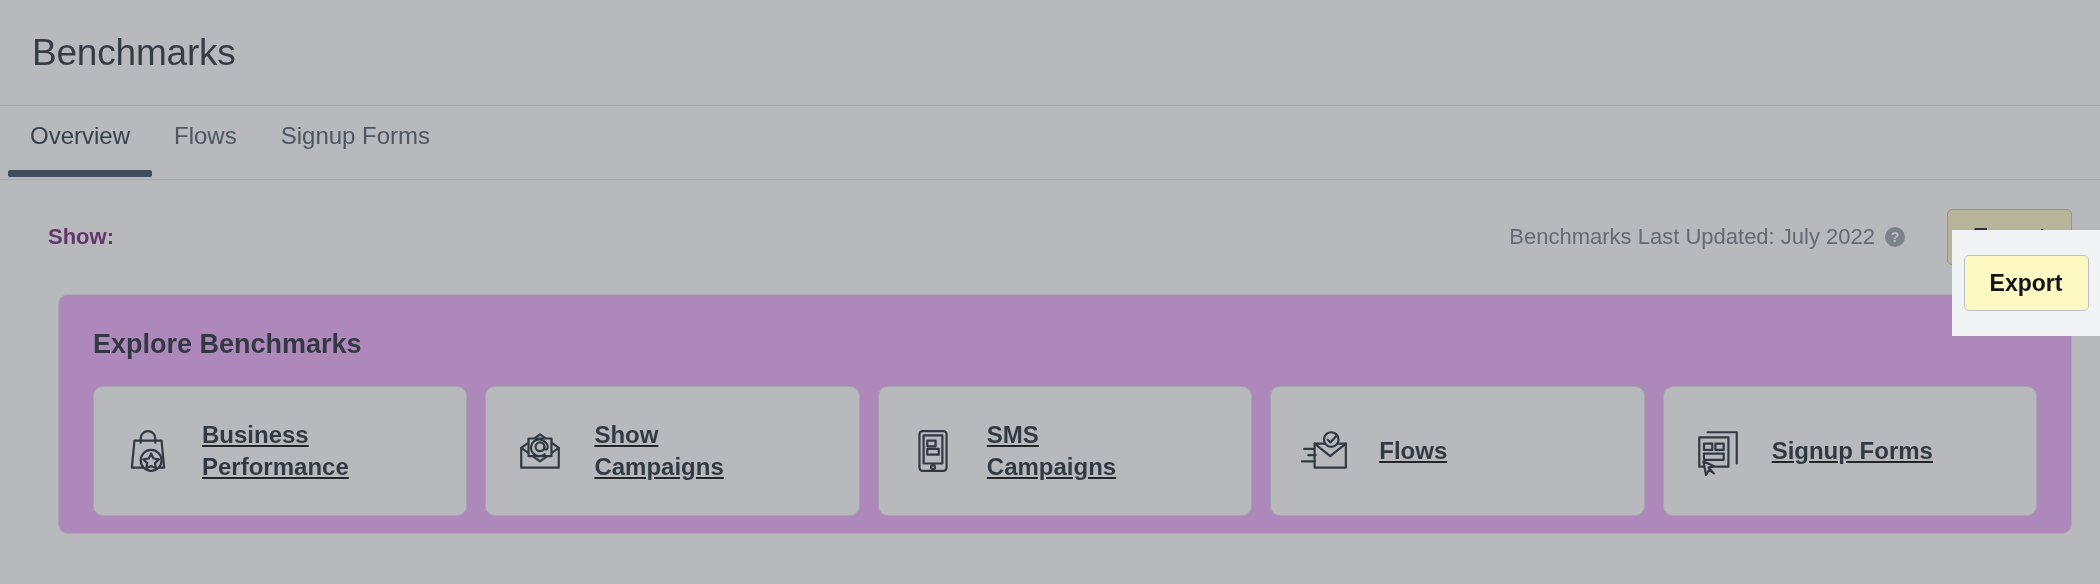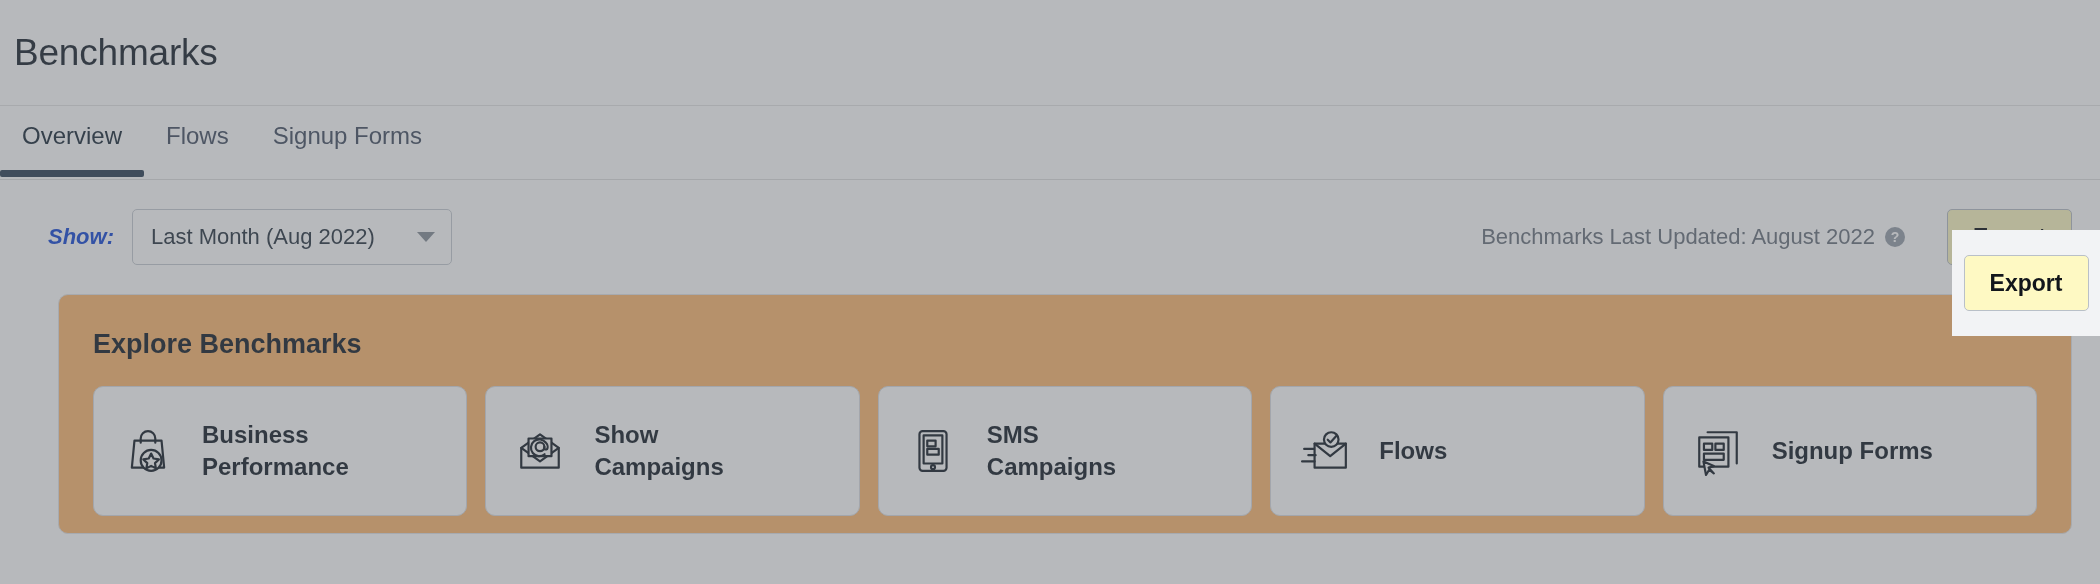--- a/index.html
+++ b/index.html
@@ -22,37 +22,38 @@
     background: #ffffff;
   }
 
   
   .header {
     height: 106px;
     box-sizing: border-box;
     border-bottom: 1px solid #e6e6e6;
     display: flex;
     align-items: center;
-    padding-left: 14px;
+    padding-left: 32px;
     background: #ffffff;
   }
   .page-title {
     font-size: 37px;
     font-weight: 400;
     color: #1f2933;
     letter-spacing: -0.2px;
   }
 
   
   .tabbar {
     height: 74px;
     box-sizing: border-box;
     border-bottom: 1px solid #e0e0e0;
     display: flex;
     align-items: flex-start;
+    padding-left: 8px;
     background: #ffffff;
     position: relative;
   }
   .tab {
     position: relative;
     padding: 18px 22px 0 22px;
     font-size: 24px;
     color: #4a5568;
     cursor: pointer;
     white-space: nowrap;
@@ -78,23 +79,22 @@
     display: flex;
     align-items: center;
     padding: 0 28px 0 48px;
     box-sizing: border-box;
     position: relative;
     background: #ffffff;
   }
   .show-label {
     font-size: 22px;
     font-weight: 700;
-    color: #1d4ed8;
+    color: #701a75;
     margin-right: 18px;
-    font-style: italic;
   }
   .select {
     width: 320px;
     height: 56px;
     box-sizing: border-box;
     border: 1px solid #c9ced4;
     border-radius: 5px;
     background: #ffffff;
     display: flex;
     align-items: center;
@@ -157,34 +157,35 @@
     display: flex;
     align-items: center;
     justify-content: center;
   }
 
   
   .panel {
     margin: 0 28px 0 58px;
     border: 1px solid #e3e5e8;
     border-radius: 10px;
-    background: #fdba74;
+    background: #f0abfc;
     box-sizing: border-box;
     padding: 34px 34px 0 34px;
     height: 240px;
   }
   .panel-title {
     font-size: 27px;
     font-weight: 700;
     color: #1b242d;
     margin-bottom: 26px;
   }
   .cards {
     display: flex;
     gap: 18px;
+    text-decoration: underline;
   }
   .card {
     flex: 1;
     min-width: 0;
     height: 130px;
     border: 1px solid #dcdfe3;
     border-radius: 10px;
     background: #ffffff;
     box-sizing: border-box;
     display: flex;
@@ -249,27 +250,23 @@
       <span>Flows</span>
     </div>
     <div class="tab">
       <span>Signup Forms</span>
     </div>
   </nav>
 
   <div class="controls">
     <div class="show-label">Show:</div>
 
-    <div class="select">
-      <span class="select-value">Last Month  (Aug 2022)</span>
-      <span class="caret"></span>
-    </div>
 
     <div class="controls-right">
-      <span class="updated-text">Benchmarks Last Updated: August 2022</span>
+      <span class="updated-text">Benchmarks Last Updated: July 2022</span>
       <span class="help-icon">?</span>
       <button class="export-btn">Export</button>
     </div>
   </div>
 
   <section class="panel">
     <div class="panel-title">Explore Benchmarks</div>
 
     <div class="cards">
 

